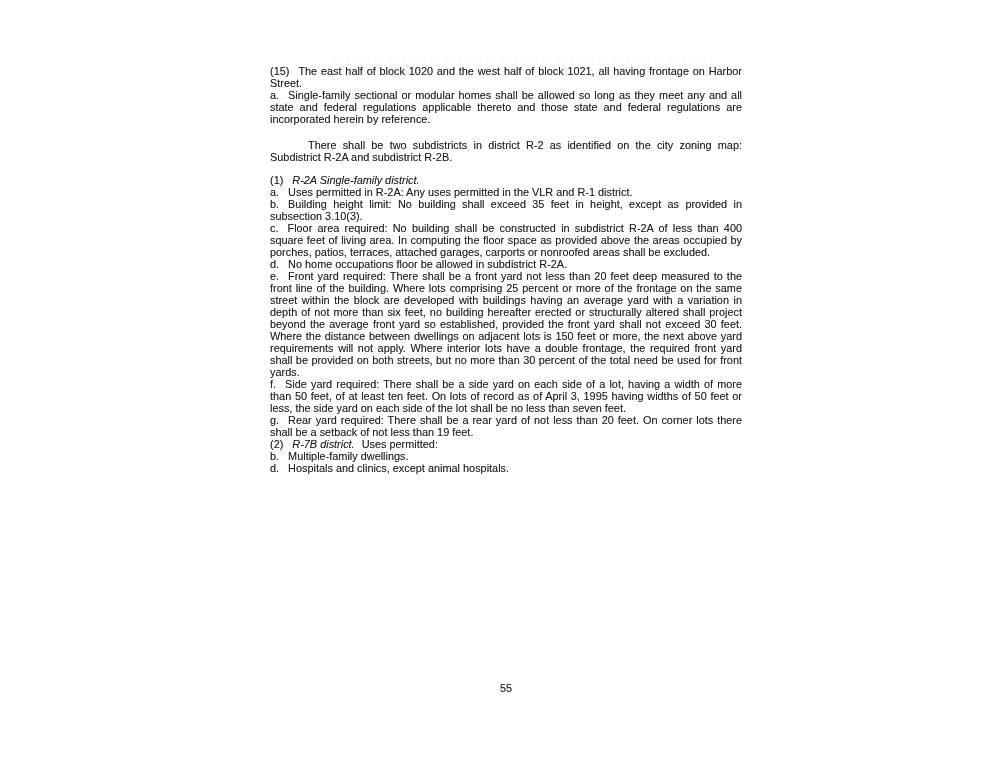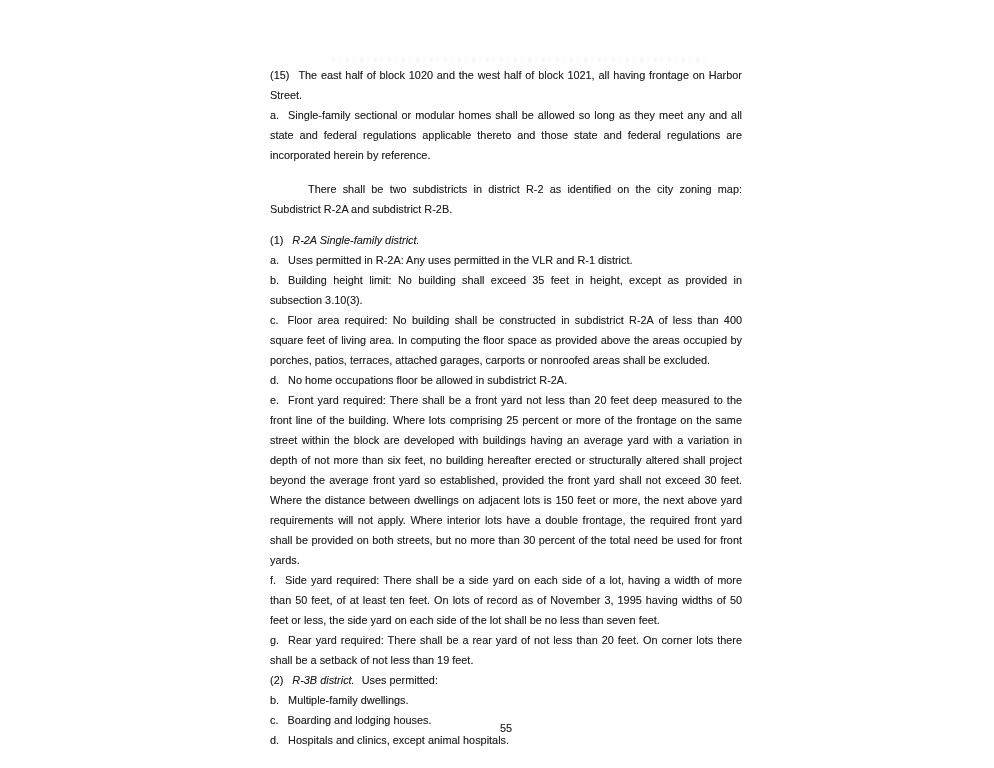--- a/index.html
+++ b/index.html
@@ -4,21 +4,21 @@
 <style>
   html, body { margin: 0; padding: 0; background: #ffffff; }
   .page {
     position: relative;
     width: 994px;
     height: 768px;
     background: #ffffff;
     overflow: hidden;
     font-family: "Liberation Sans", sans-serif;
     font-size: 10.9px;
-    line-height: 20px;
+    line-height: 12px;
     color: #1e1e1e;
     text-shadow: 0 0 0.4px rgba(0,0,0,0.35);
   }
   .content {
     position: absolute;
     left: 270px;
     top: 65px;
     width: 472px;
     text-align: justify;
   }
@@ -35,21 +35,21 @@
     text-align: left;
   }
   .intro {
     margin-top: 14px !important;
     text-indent: 38px;
   }
   .first-num { margin-top: 11px !important; }
   .pageno {
     position: absolute;
     left: 270px;
-    top: 718px;
+    top: 682px;
     width: 472px;
     text-align: center;
   }
   
   .scan-ghost {
     position: absolute;
     left: 332px;
     top: 57px;
     width: 378px;
     height: 5px;
@@ -80,30 +80,29 @@
     <p class="let mt"><span class="lbl">a.</span><span>Uses permitted in R-2A: Any uses permitted in the VLR and R-1 district.</span></p>
 
     <p class="let mt"><span class="lbl">b.</span><span>Building height limit: No building shall exceed 35 feet in height, except as provided in subsection 3.10(3).</span></p>
 
     <p class="let mt"><span class="lbl">c.</span><span>Floor area required: No building shall be constructed in subdistrict R-2A of less than 400 square feet of living area. In computing the floor space as provided above the areas occupied by porches, patios, terraces, attached garages, carports or nonroofed areas shall be excluded.</span></p>
 
     <p class="let mt"><span class="lbl">d.</span><span>No home occupations floor be allowed in subdistrict R-2A.</span></p>
 
     <p class="let mt"><span class="lbl">e.</span><span>Front yard required: There shall be a front yard not less than 20 feet deep measured to the front line of the building. Where lots comprising 25 percent or more of the frontage on the same street within the block are developed with buildings having an average yard with a variation in depth of not more than six feet, no building hereafter erected or structurally altered shall project beyond the average front yard so established, provided the front yard shall not exceed 30 feet. Where the distance between dwellings on adjacent lots is 150 feet or more, the next above yard requirements will not apply. Where interior lots have a double frontage, the required front yard shall be provided on both streets, but no more than 30 percent of the total need be used for front yards.</span></p>
 
-    <p class="let mt"><span class="lbl">f.</span><span>Side yard required: There shall be a side yard on each side of a lot, having a width of more than 50 feet, of at least ten feet. On lots of record as of November 3, 1995 having widths of 50 feet or less, the side yard on each side of the lot shall be no less than seven feet.</span></p>
+    <p class="let mt"><span class="lbl">f.</span><span>Side yard required: There shall be a side yard on each side of a lot, having a width of more than 50 feet, of at least ten feet. On lots of record as of April 3, 1995 having widths of 50 feet or less, the side yard on each side of the lot shall be no less than seven feet.</span></p>
 
     <p class="let mt"><span class="lbl">g.</span><span>Rear yard required: There shall be a rear yard of not less than 20 feet. On corner lots there shall be a setback of not less than 19 feet.</span></p>
 
 
-    <p class="num mt"><span class="lbl">(2)</span><span class="it gap">R-3B district.</span><span>Uses permitted:</span></p>
+    <p class="num mt"><span class="lbl">(2)</span><span class="it gap">R-7B district.</span><span>Uses permitted:</span></p>
 
 
     <p class="let mt"><span class="lbl">b.</span><span>Multiple-family dwellings.</span></p>
 
-    <p class="let mt"><span class="lbl">c.</span><span>Boarding and lodging houses.</span></p>
 
     <p class="let mt"><span class="lbl">d.</span><span>Hospitals and clinics, except animal hospitals.</span></p>
 
   </div>
 
   <div class="pageno">55</div>
 </div>
 
 </body></html>

